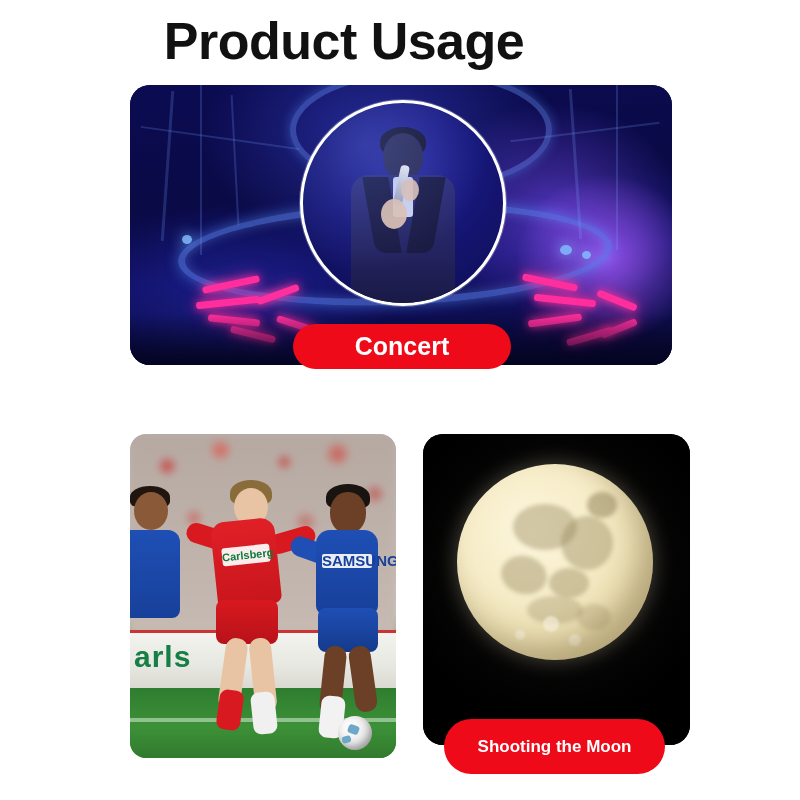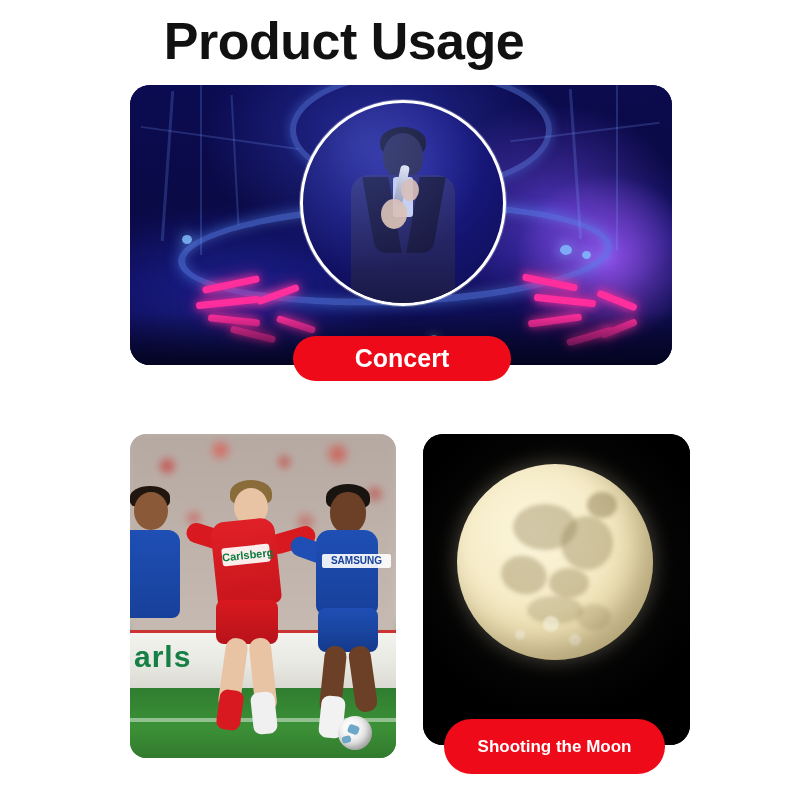--- a/index.html
+++ b/index.html
@@ -158,21 +158,21 @@
     position:absolute;
     background:#ee0a18;
     color:#ffffff;
     font-weight:bold;
     display:flex;align-items:center;justify-content:center;
     border-radius:999px;
     white-space:nowrap;
     line-height:1;
     z-index:5;
   }
-  .badge-concert{left:293px;top:336px;width:218px;height:45px;font-size:25px;}
+  .badge-concert{left:293px;top:324px;width:218px;height:45px;font-size:25px;}
   .badge-competition{left:155px;top:719px;width:221px;height:46px;font-size:27px;}
   .badge-moon{left:444px;top:719px;width:221px;height:55px;font-size:17px;}
 
   
   .card-competition{
     left:130px;top:434px;width:266px;height:324px;
     border-radius:16px;
     background:linear-gradient(180deg,#b9b2ac 0%,#c8bdb6 40%,#cfc6bd 55%,#2f7a2f 72%,#3f8a35 100%);
   }
   .crowd-blur{
@@ -253,23 +253,23 @@
     position:absolute;left:138px;top:96px;width:48px;height:20px;
     background:#d8191f;border-radius:10px;transform:rotate(-16deg);
   }
   
   .p-blue-body{
     position:absolute;left:186px;top:96px;width:62px;height:84px;
     background:linear-gradient(180deg,#1f4fb5 0%,#17409a 100%);
     border-radius:14px 14px 8px 8px;
   }
   .p-blue-logo{
-    position:absolute;left:192px;top:120px;width:69px;height:14px;
+    position:absolute;left:192px;top:120px;width:50px;height:14px;
     background:rgba(255,255,255,0.9);border-radius:2px;
-    font-size:10px;color:#17409a;font-weight:bold;text-align:center;line-height:14px;
+    font-size:15px;color:#17409a;font-weight:bold;text-align:center;line-height:14px;
   }
   .p-blue-head{
     position:absolute;left:200px;top:58px;width:36px;height:42px;
     background:#6b4026;border-radius:48%;
   }
   .p-blue-hair{
     position:absolute;left:196px;top:50px;width:44px;height:26px;
     background:#191410;border-radius:50% 50% 35% 35%;
   }
   .p-blue-shorts{

